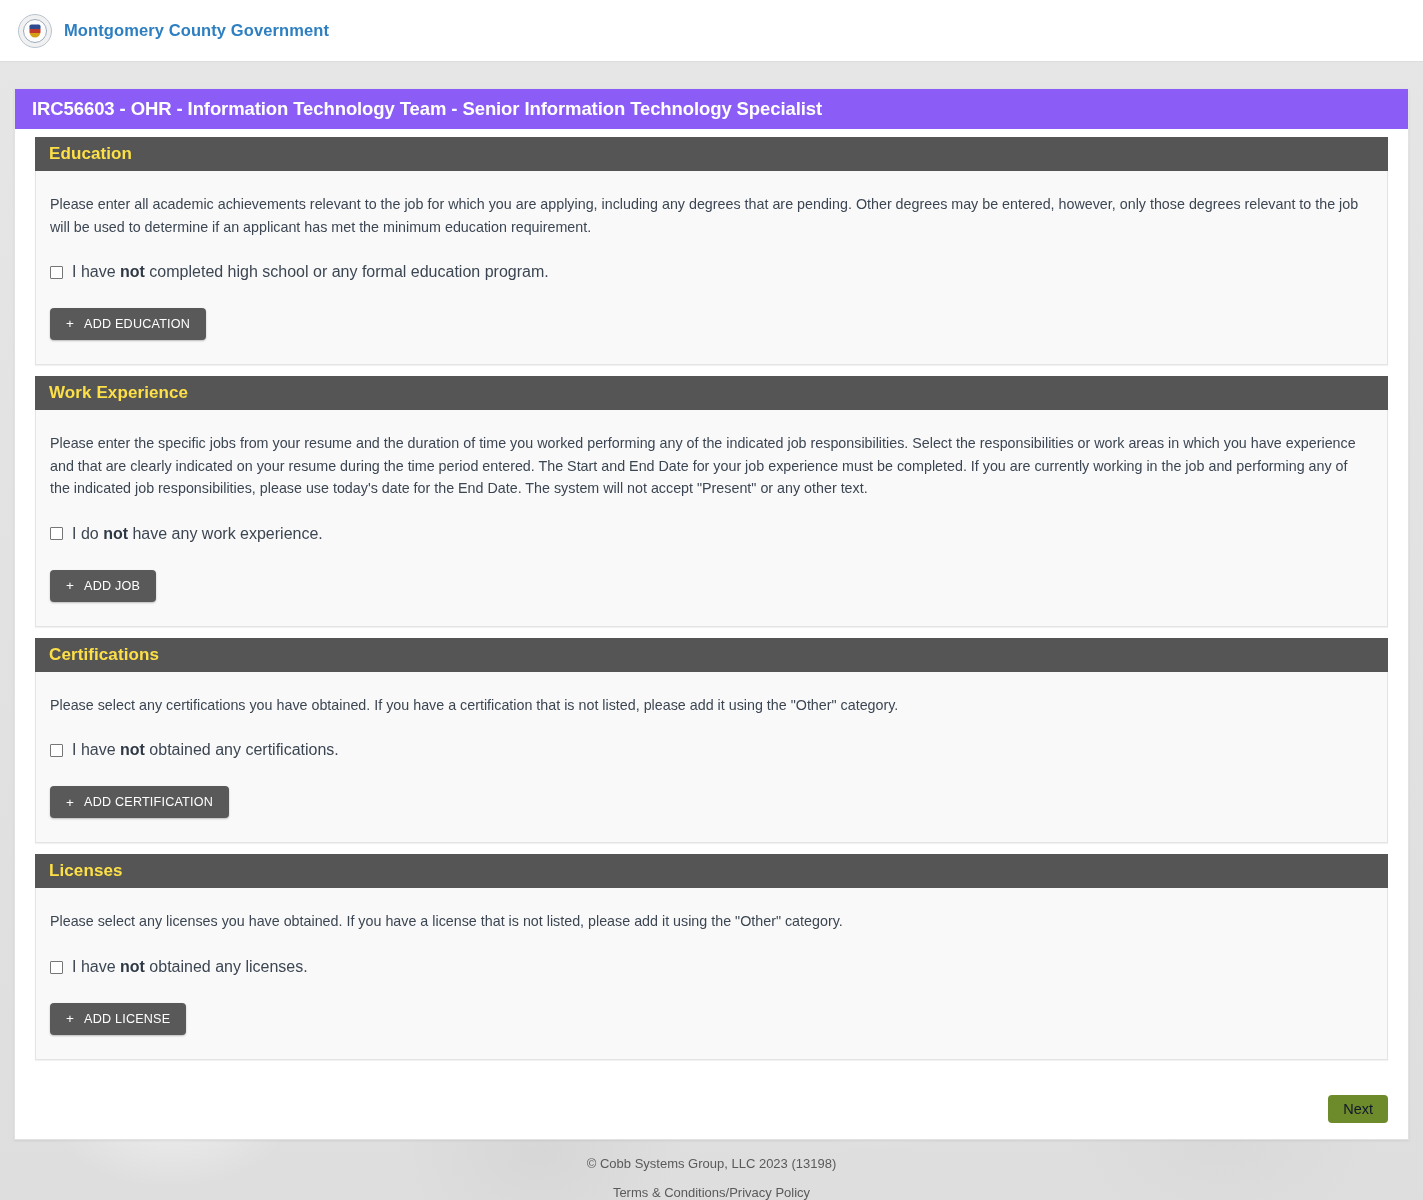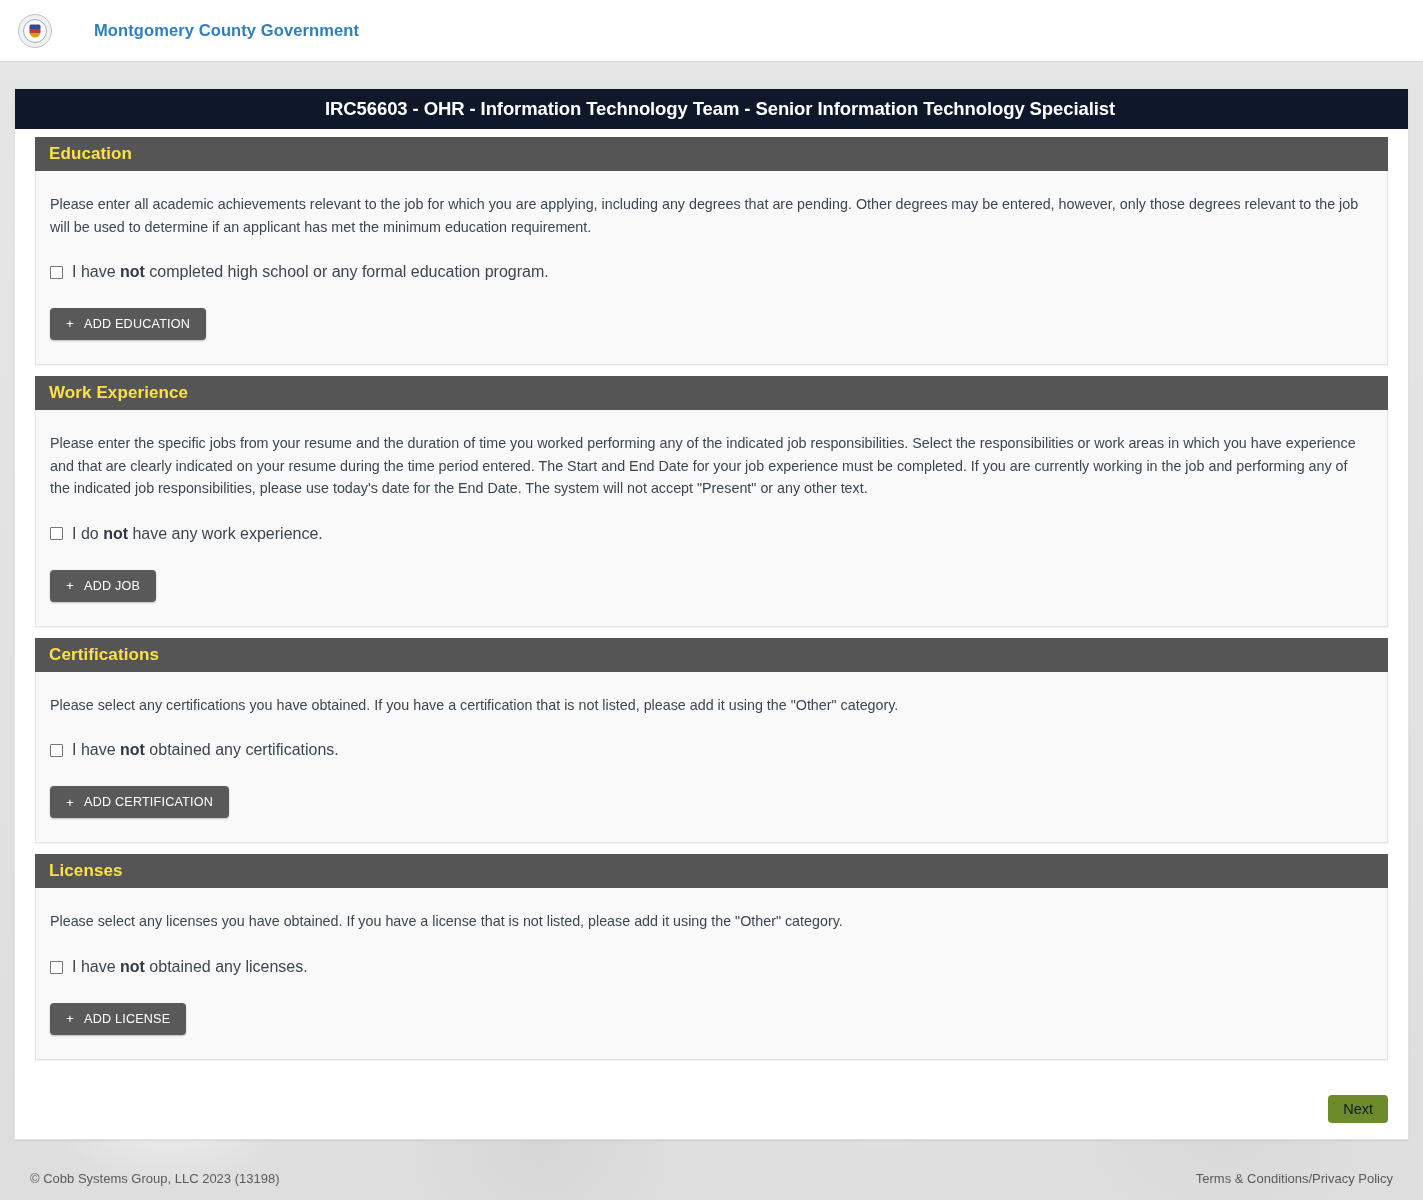--- a/index.html
+++ b/index.html
@@ -20,21 +20,21 @@
       radial-gradient(ellipse 220px 130px at 86% 95%, rgba(205,205,205,0.3), rgba(255,255,255,0) 70%),
       linear-gradient(180deg, #e6e6e6 0%, #dedede 100%);
   }
 
   
   .brandbar {
     position: absolute; top: 0; left: 0;
     width: 1423px; height: 62px;
     background: #ffffff;
     border-bottom: 1px solid #dddddd;
-    display: flex; align-items: center; gap: 30px;
+    display: flex; align-items: center;
   }
   .seal {
     width: 34px; height: 34px; margin-left: 18px;
     border-radius: 50%;
     background:
       radial-gradient(circle at 50% 50%, #ffffff 0%, #ffffff 52%, #f2f2f2 53%, #ededed 100%);
     border: 1px solid #b9c4d2;
     position: relative;
     flex: 0 0 auto;
   }
@@ -66,28 +66,27 @@
   
   .card {
     position: absolute;
     left: 14px; top: 88px;
     width: 1395px;
     background: #ffffff;
     border: 1px solid #e2e2e2;
     box-shadow: 0 1px 2px rgba(0,0,0,0.07);
   }
   .titlebar {
-    background: #0f172a;
+    background: #8b5cf6;
     color: #ffffff;
     font-size: 18.5px;
     font-weight: bold;
     padding: 9px 0 9px 17px;
     letter-spacing: -0.1px;
     white-space: nowrap;
-    text-align: center;
   }
   .card-inner { padding: 8px 20px 0 20px; }
 
   
   .panel { margin-bottom: 11px; }
   .panel-head {
     background: #555555;
     color: #fde047;
     font-size: 17px;
     font-weight: bold;
@@ -160,20 +159,21 @@
 
   
   .pagefoot {
     position: absolute;
     left: 0; bottom: 0;
     width: 1423px; height: 44px;
     display: flex; align-items: center; justify-content: space-between;
     padding: 0 30px;
     font-size: 13px;
     color: #5a5a5a;
+    flex-direction: column;
   }
   .pagefoot a { color: #5a5a5a; text-decoration: none; }
 </style>
 </head>
 <body>
 
 <div class="brandbar">
   <div class="seal"></div>
   <span class="brandname">Montgomery County Government</span>
 </div>

